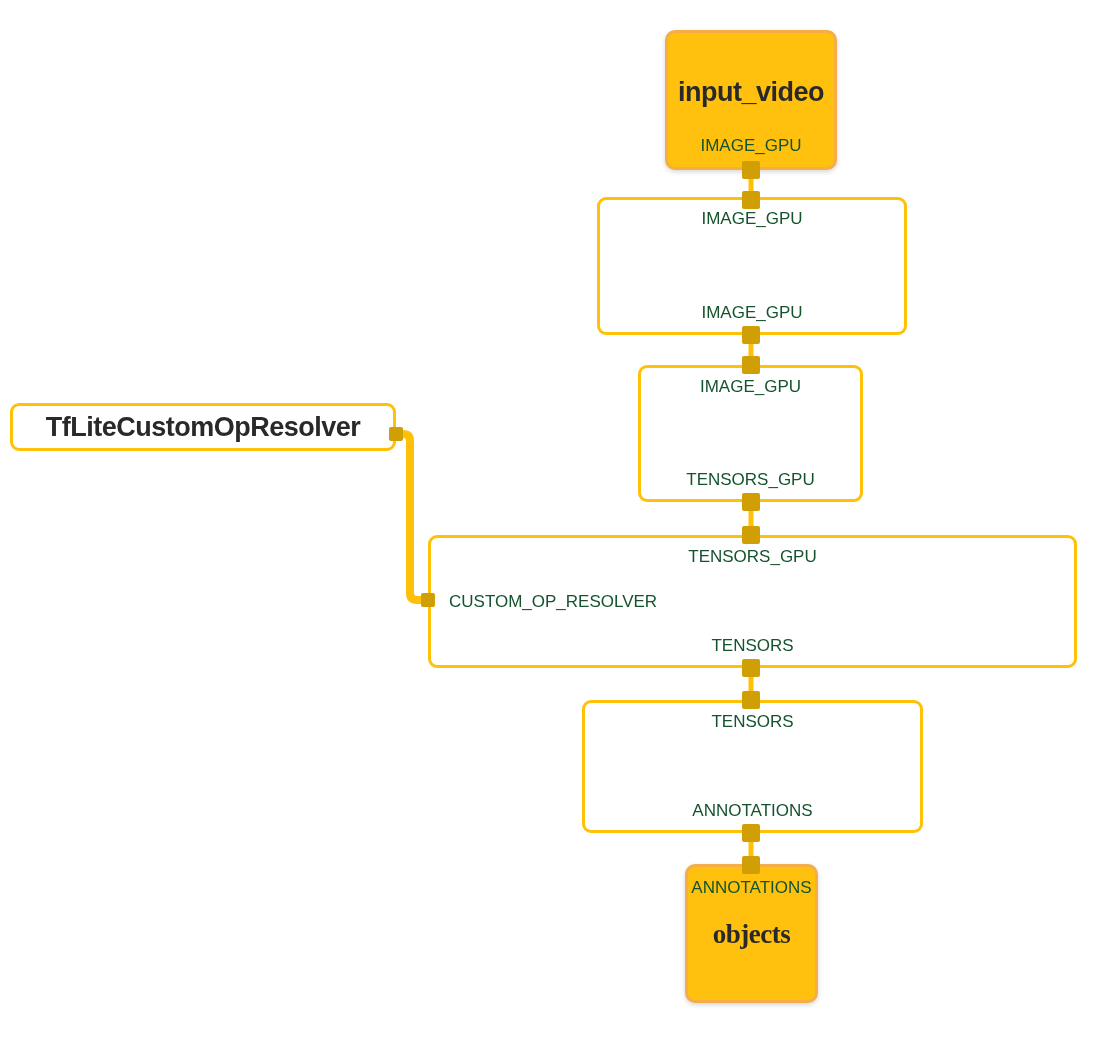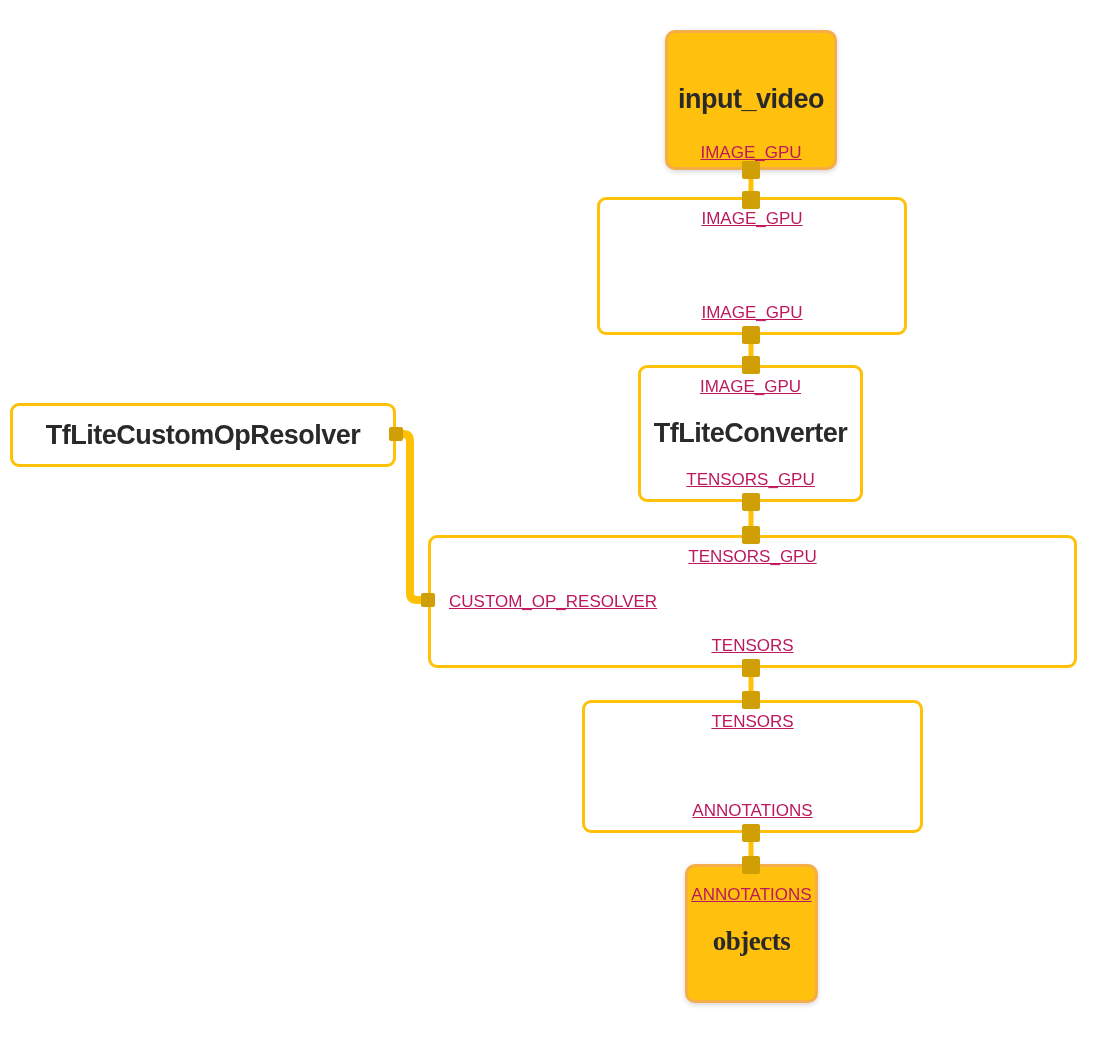--- a/index.html
+++ b/index.html
@@ -6,31 +6,31 @@
   body{font-family:"Liberation Sans",sans-serif;}
   .canvas{position:relative;width:1119px;height:1047px;background:#ffffff;overflow:hidden;}
   .edges{position:absolute;left:0;top:0;z-index:1;pointer-events:none;}
   .node{position:absolute;box-sizing:border-box;z-index:2;}
   .node.outlined{background:#ffffff;border:3px solid #FFC107;border-radius:9px;
     display:flex;flex-direction:column;align-items:center;justify-content:space-between;
     padding:9px 12px;}
   .node.filled{background:#FFC10D;border:3px solid #F5AD47;border-radius:10px;
     box-shadow:0 2px 5px rgba(0,0,0,.16);}
   .title{font-size:27px;font-weight:bold;letter-spacing:-0.5px;color:#292929;white-space:nowrap;}
-  .plabel{font-size:17px;color:#be185d;white-space:nowrap;line-height:20px;text-decoration:underline;}
-  .abs{position:absolute;left:0;width:100%;text-align:center;margin-top:7px;}
+  .plabel{font-size:17px;color:#14532d;white-space:nowrap;line-height:20px;}
+  .abs{position:absolute;left:0;width:100%;text-align:center;}
   .mid-row{position:relative;width:100%;flex:1;display:flex;align-items:center;justify-content:center;}
   .side-label{position:absolute;left:6px;top:50%;transform:translateY(-50%);}
   .port{position:absolute;width:18px;height:18px;background:#D09F05;border-radius:2px;z-index:4;}
   .port.sm{width:14px;height:14px;}
   
   #n-input-video{left:665px;top:30px;width:172px;height:140px;}
   #n-image-transformation{left:597px;top:197px;width:310px;height:138px;}
   #n-tflite-converter{left:638px;top:365px;width:225px;height:137px;}
-  #n-tflite-custom-op-resolver{left:10px;top:403px;width:386px;height:64px;justify-content:center;text-align:center;}
+  #n-tflite-custom-op-resolver{left:10px;top:403px;width:386px;height:48px;justify-content:center;text-align:center;}
   #n-tflite-inference{left:428px;top:535px;width:649px;height:133px;}
   #n-tflite-tensors-to-objects{left:582px;top:700px;width:341px;height:133px;}
   #n-objects{left:685px;top:864px;width:133px;height:139px;}
 </style>
 </head>
 <body>
 
 <div class="canvas">
 
   <svg class="edges" width="1119" height="1047" viewBox="0 0 1119 1047">
@@ -47,21 +47,20 @@
     <span class="plabel abs" style="top:103px;">IMAGE_GPU</span>
   </div>
 
   <div class="node outlined" id="n-image-transformation">
     <span class="plabel">IMAGE_GPU</span>
     <span class="plabel">IMAGE_GPU</span>
   </div>
 
   <div class="node outlined" id="n-tflite-converter">
     <span class="plabel">IMAGE_GPU</span>
-    <span class="title">TfLiteConverter</span>
     <span class="plabel">TENSORS_GPU</span>
   </div>
 
   <div class="node outlined" id="n-tflite-custom-op-resolver">
     <span class="title">TfLiteCustomOpResolver</span>
   </div>
 
   <div class="node outlined" id="n-tflite-inference">
     <span class="plabel">TENSORS_GPU</span>
     <div class="mid-row">

